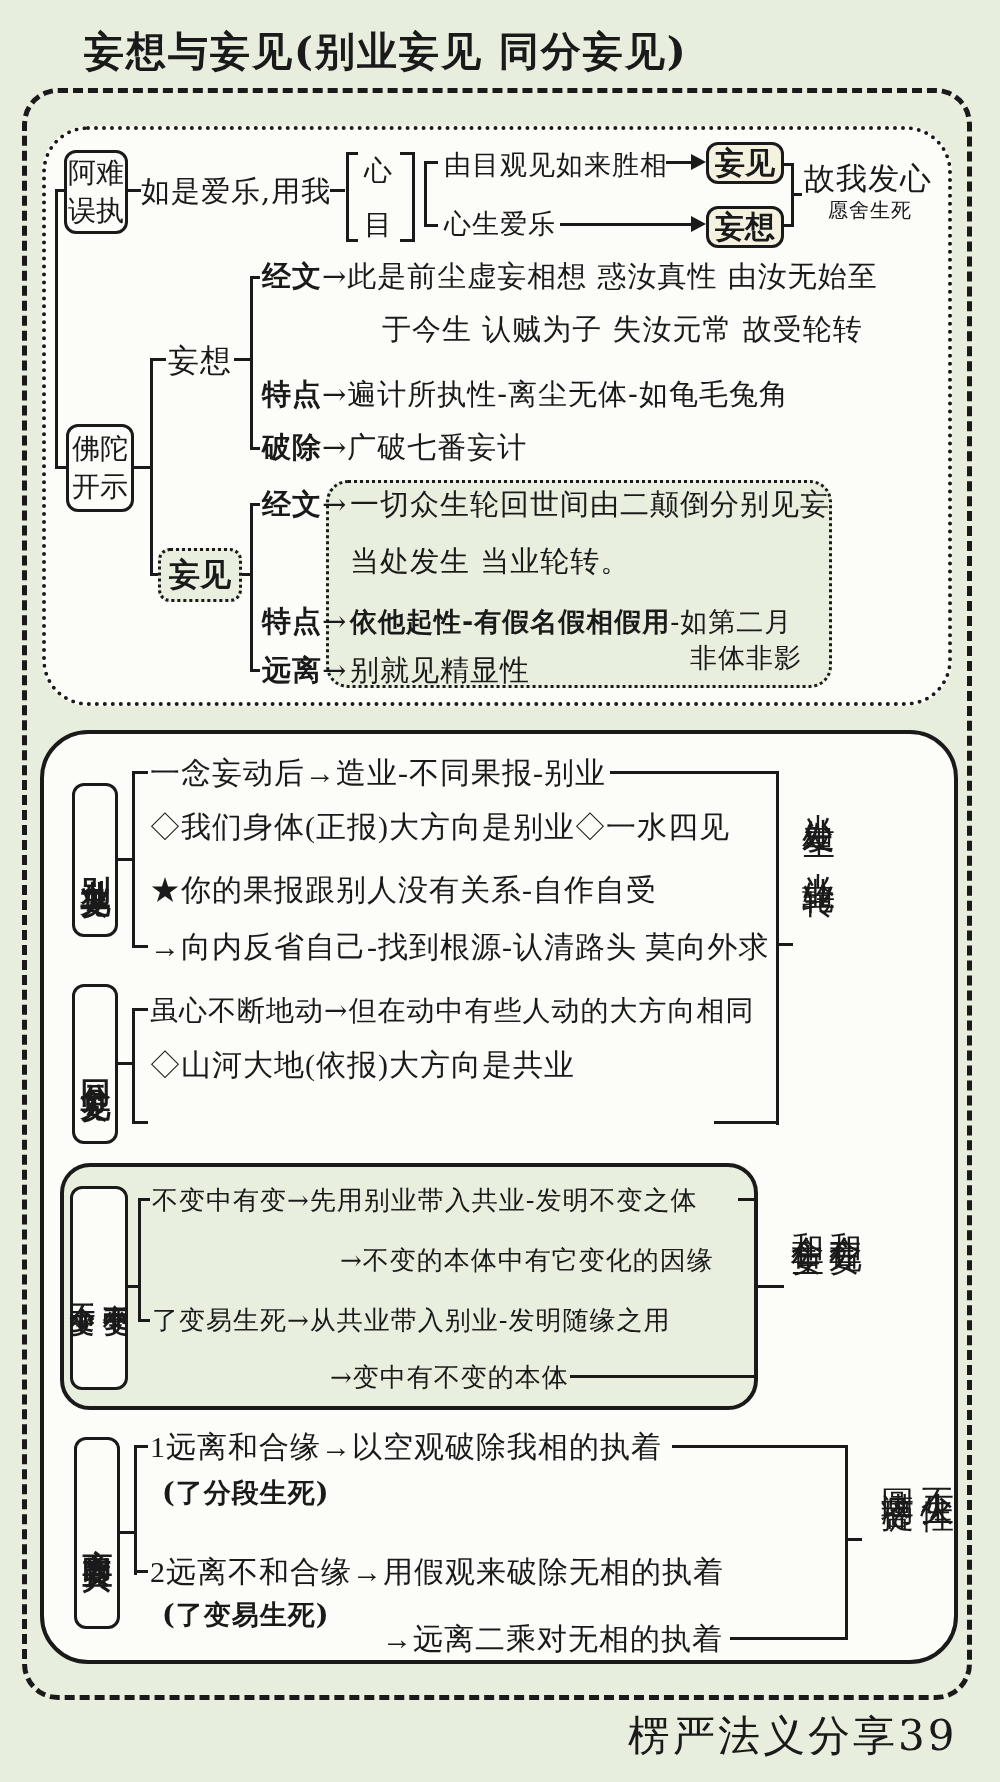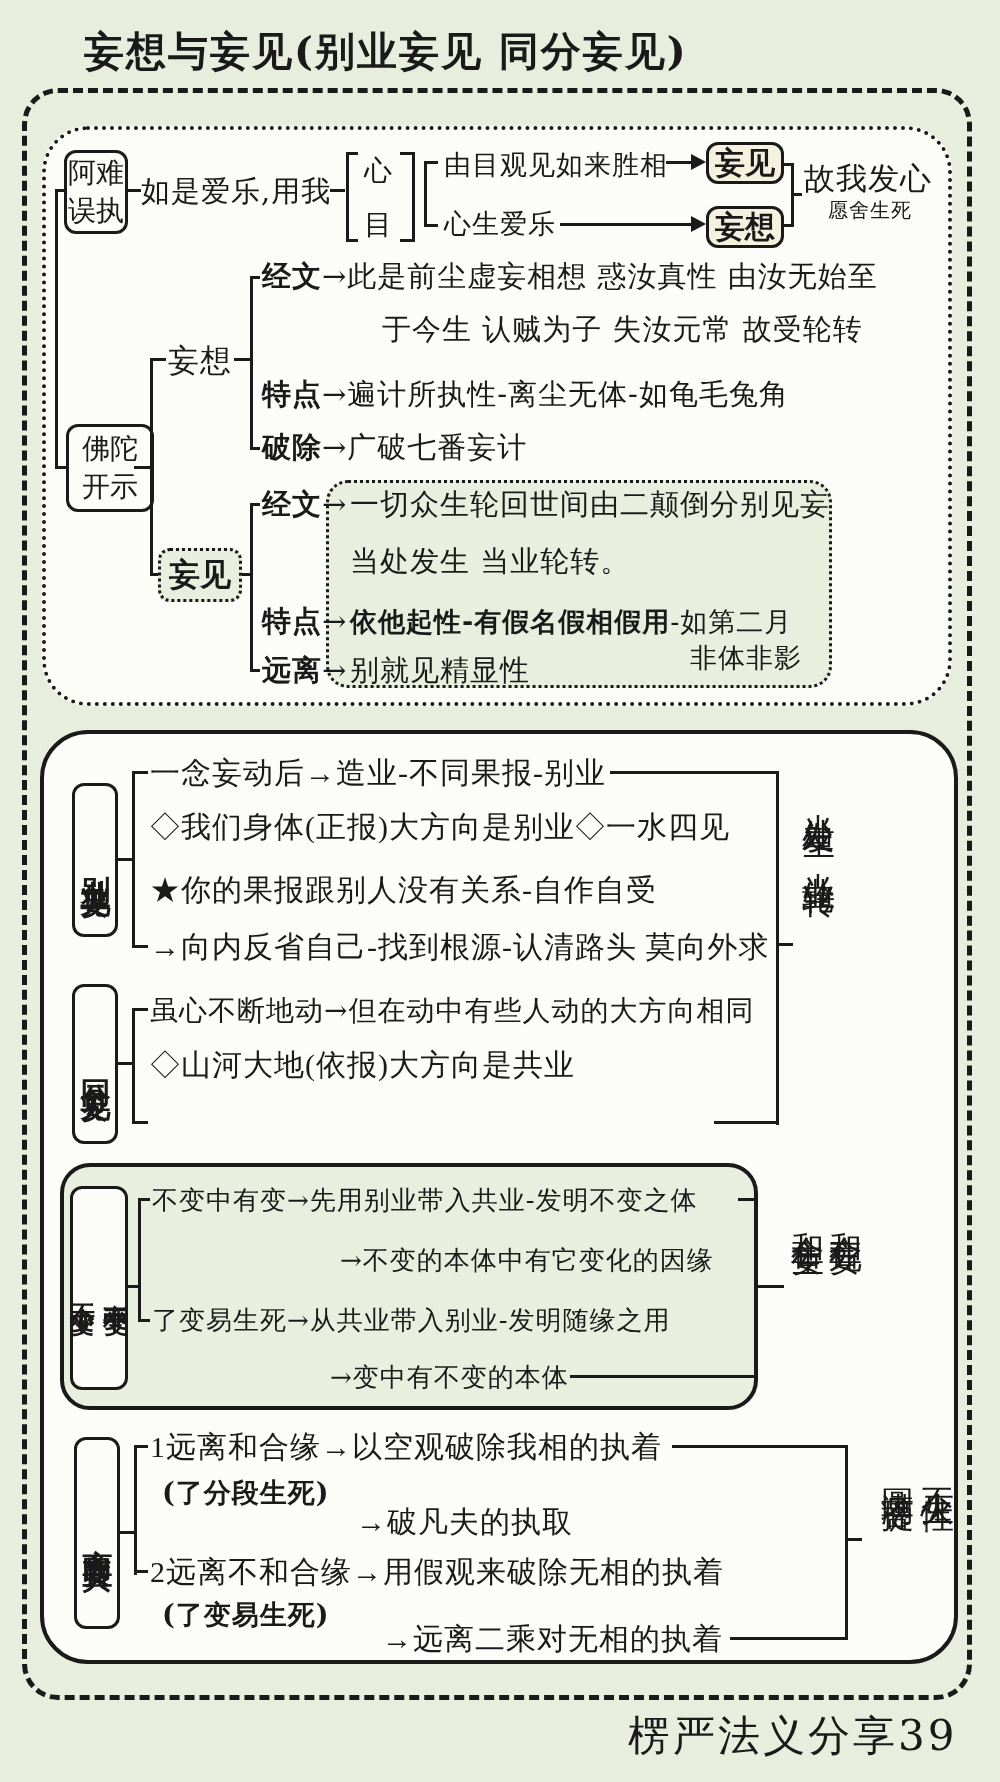--- a/index.html
+++ b/index.html
@@ -82,21 +82,21 @@
       <span>妄想</span>
     </div>
 
   <div class="vl" style="left:791px;top:163px;height:64px;"></div>
   <div class="hl" style="left:784px;top:163px;width:7px;"></div>
   <div class="hl" style="left:784px;top:224px;width:7px;"></div>
   <div class="hl" style="left:791px;top:193px;width:11px;"></div>
   <div class="row" style="left:804px;top:160px;font-size:31px;">故我发心</div>
   <div class="row" style="left:828px;top:198px;font-size:20px;">愿舍生死</div>
 
-  <div class="obox" style="left:66px;top:424px;width:88px;height:88px;font-size:28px;line-height:38px;">
+  <div class="obox" style="left:66px;top:424px;width:68px;height:88px;font-size:28px;line-height:38px;">
     <div>
         <div>佛陀</div>
         <div>开示</div>
       </div>
   </div>
   <div class="hl" style="left:134px;top:466px;width:16px;"></div>
   <div class="vl" style="left:150px;top:358px;height:217px;"></div>
   <div class="hl" style="left:150px;top:358px;width:16px;"></div>
   <div class="hl" style="left:150px;top:573px;width:10px;"></div>
 
@@ -179,21 +179,20 @@
 
   <div class="obox" style="left:74px;top:1437px;width:46px;height:192px;">
       <span class="vtext bold" style="font-size:30px;">离妄即真</span>
     </div>
   <div class="hl" style="left:120px;top:1531px;width:14px;"></div>
   <div class="vl" style="left:134px;top:1445px;height:130px;"></div>
   <div class="hl" style="left:134px;top:1445px;width:14px;"></div>
   <div class="hl" style="left:134px;top:1570px;width:14px;"></div>
   <div class="row p2" style="left:150px;top:1429px;">1远离和合缘→以空观破除我相的执着</div>
   <div class="row bold" style="left:162px;top:1477px;font-size:27px;">(了分段生死)</div>
-  <div class="row p2" style="left:356px;top:1504px;">→破凡夫的执取</div>
   <div class="row p2" style="left:150px;top:1554px;">2远离不和合缘→用假观来破除无相的执着</div>
   <div class="row bold" style="left:162px;top:1599px;font-size:27px;">(了变易生死)</div>
   <div class="row p2" style="left:382px;top:1621px;">→远离二乘对无相的执着</div>
   <div class="hl" style="left:672px;top:1445px;width:176px;"></div>
   <div class="hl" style="left:730px;top:1637px;width:118px;"></div>
   <div class="vl" style="left:845px;top:1445px;height:195px;"></div>
   <div class="hl" style="left:848px;top:1538px;width:14px;"></div>
   <div class="row vtext" style="left:878px;top:1462px;height:180px;font-size:33px;">圆满菩提</div>
   <div class="row vtext" style="left:918px;top:1462px;height:180px;font-size:33px;">不生灭性</div>
 

